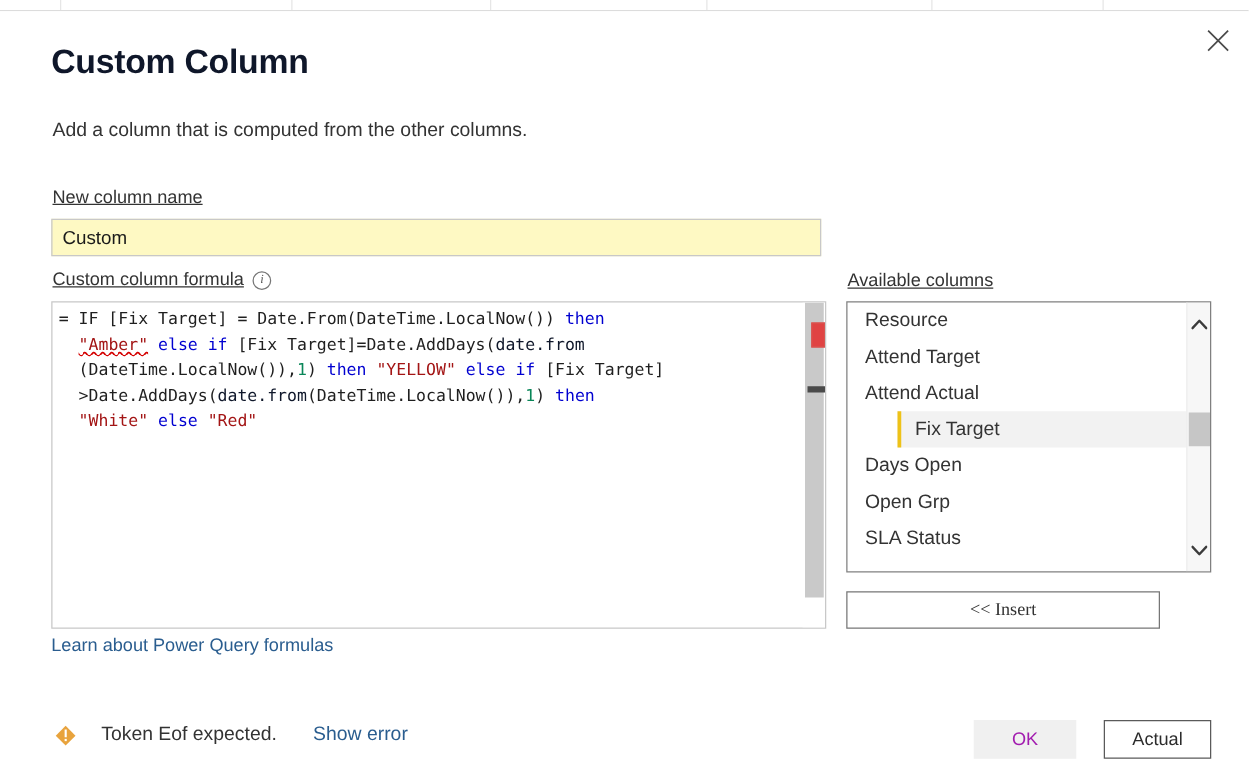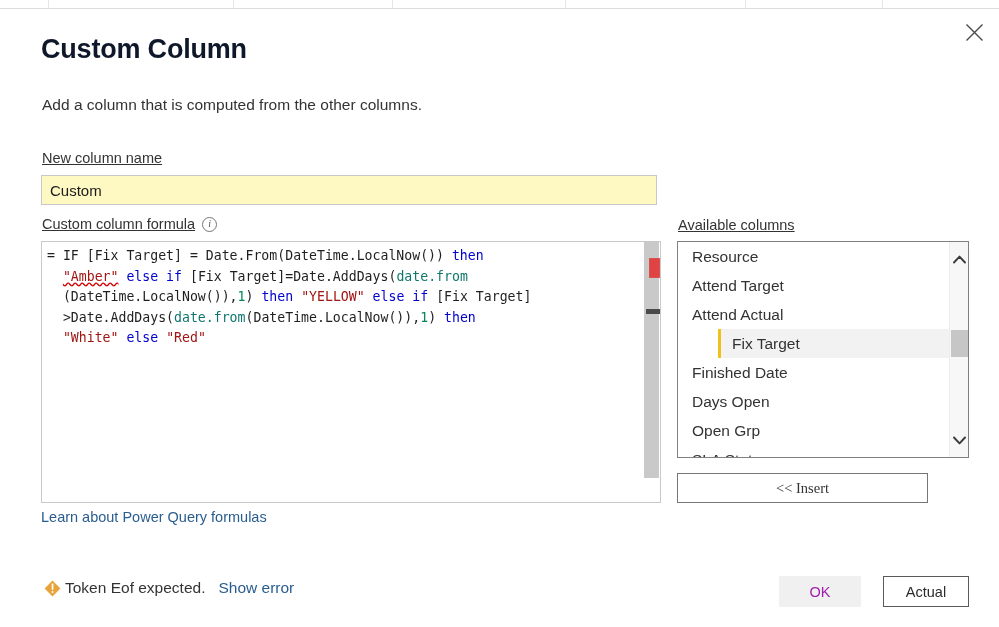--- a/index.html
+++ b/index.html
@@ -127,21 +127,21 @@
     line-height: 20.5px;
     white-space: pre-wrap;
     word-break: break-word;
     color: #1f1f1f;
     -webkit-user-select: text;
     user-select: text;
   }
   .tok-kw   { color: #0000d0; }
   .tok-str  { color: #a31515; }
   .tok-num  { color: #098658; }
-  .tok-id   { color: #0f766e; }
+  .tok-id   { color: #0f172a; }
   .tok-fn   { color: #1f1f1f; }
   .misspell {
     text-decoration: underline wavy #d40000;
     text-decoration-skip-ink: none;
   }
 
   
   #formula-sb {
     position: absolute;
     right: 0; top: 0;
@@ -253,21 +253,21 @@
     color: #333333;
     cursor: pointer;
   }
 
   
   #error-row {
     position: absolute;
     left: 44px; top: 570px;
     display: flex;
     align-items: center;
-    gap: 4px;
+    gap: 20px;
   }
   #warn-icon { width: 17px; height: 17px; display: block; }
   #error-text {
     font-size: 15.5px;
     color: #333333;
   }
   #show-error {
     font-size: 15.5px;
     color: #2a5d8f;
     text-decoration: none;
@@ -353,23 +353,20 @@
           <span>Resource</span>
         </div>
         <div class="col-row">
           <span>Attend Target</span>
         </div>
         <div class="col-row">
           <span>Attend Actual</span>
         </div>
         <div class="col-row selected">
           <span>Fix Target</span>
-        </div>
-        <div class="col-row">
-          <span>Finished Date</span>
         </div>
         <div class="col-row">
           <span>Days Open</span>
         </div>
         <div class="col-row">
           <span>Open Grp</span>
         </div>
         <div class="col-row">
           <span>SLA Status</span>
         </div>

